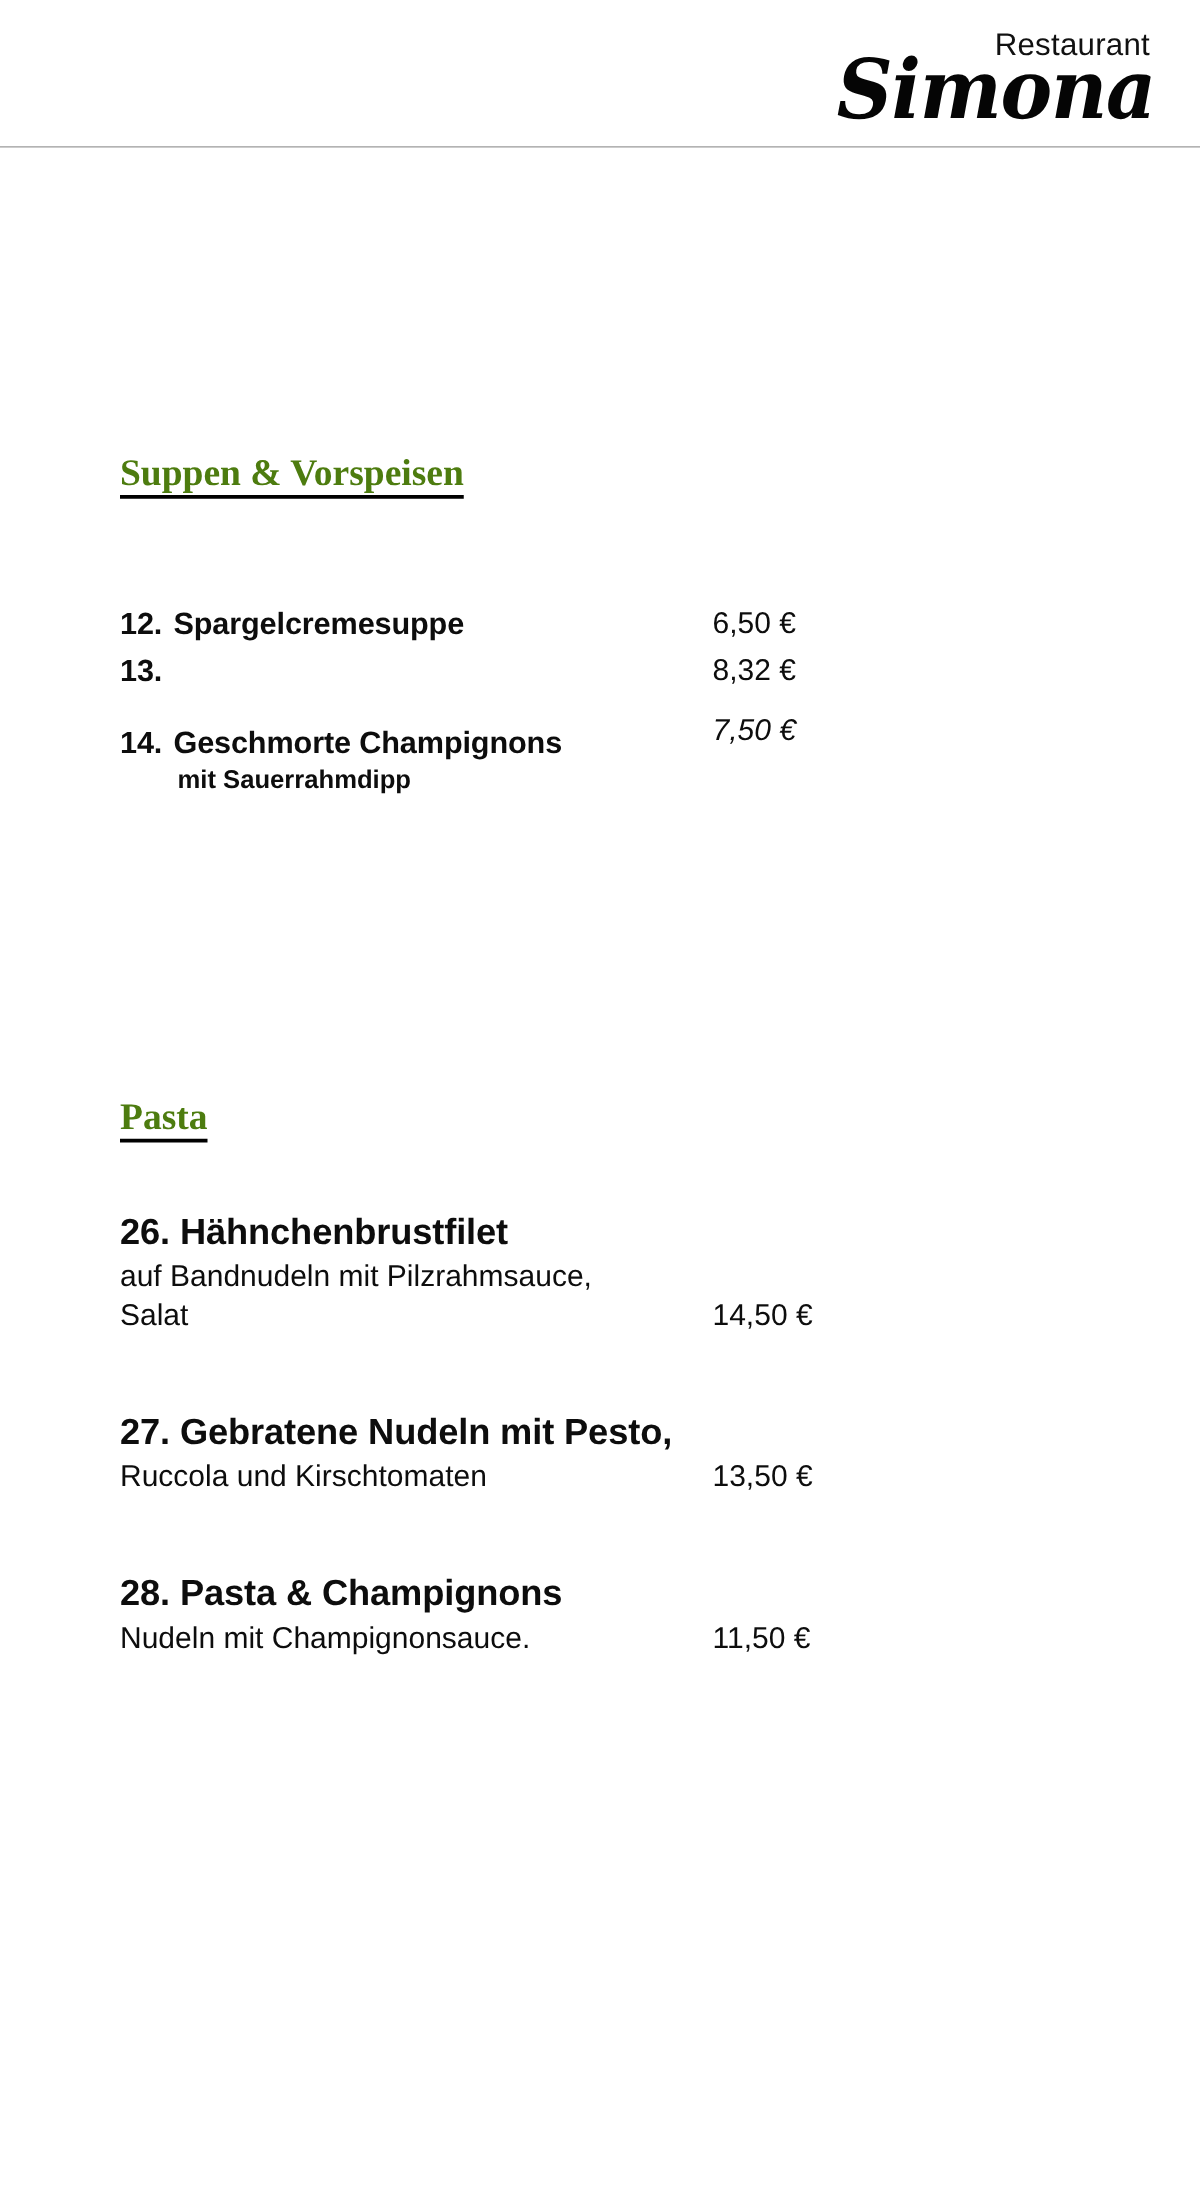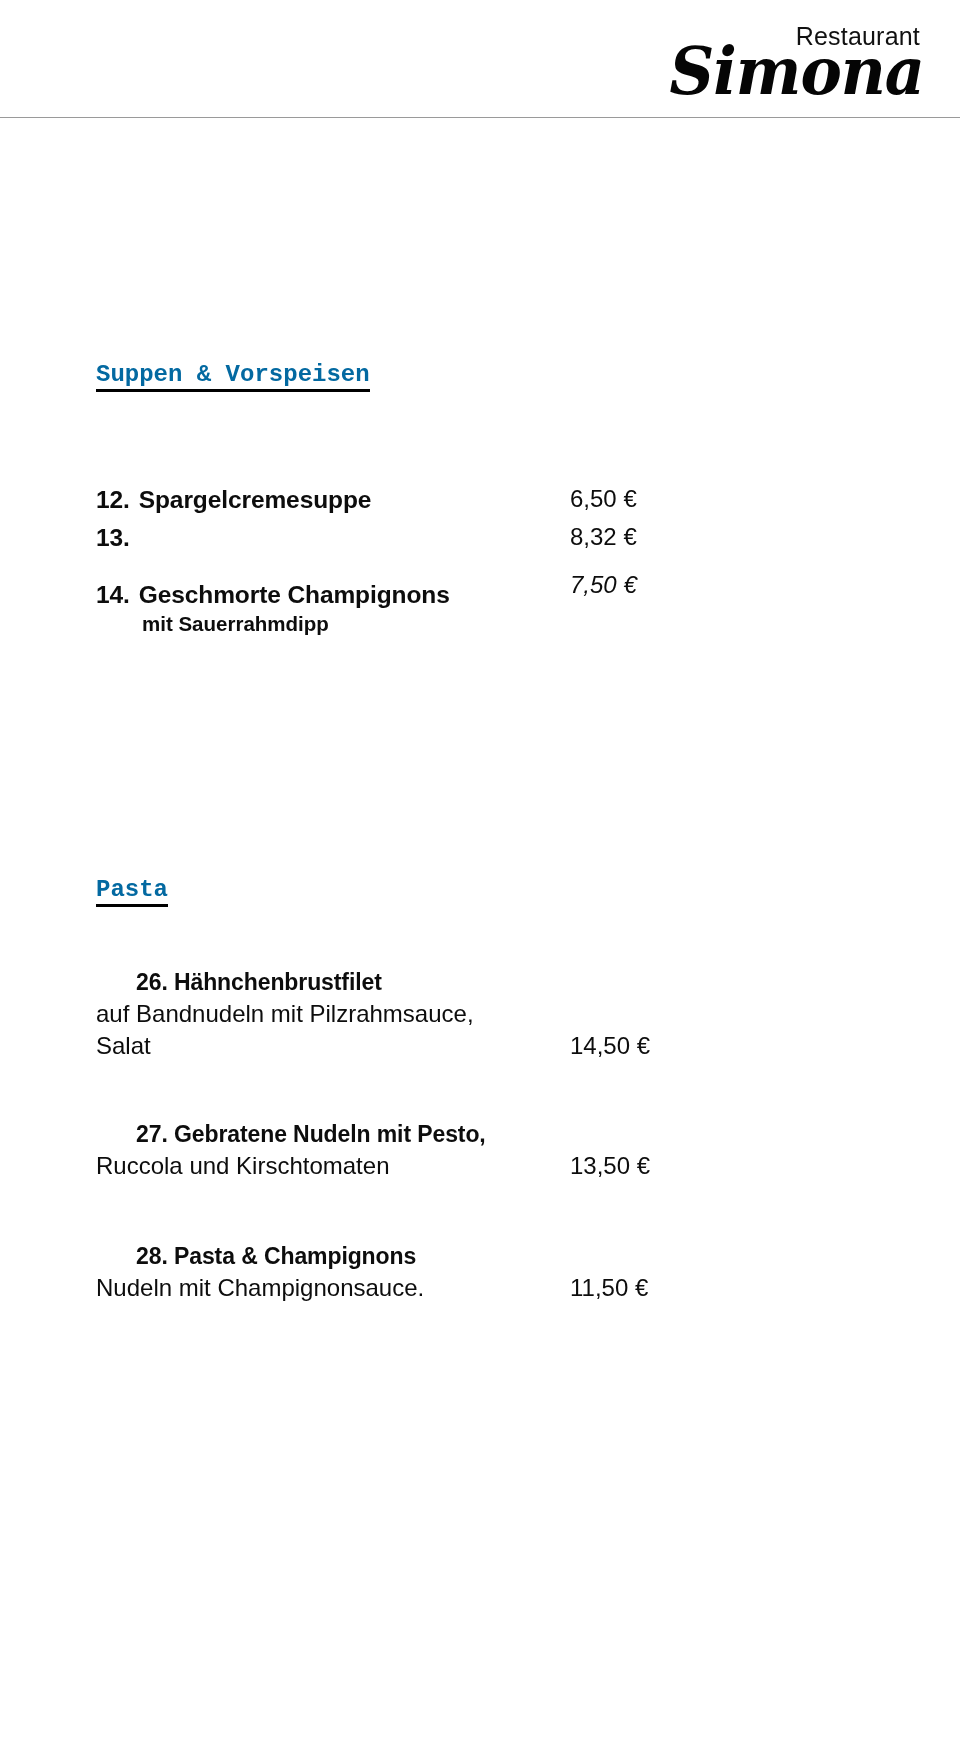--- a/index.html
+++ b/index.html
@@ -63,24 +63,24 @@
 
   
   .menu {
     position: absolute;
     left: 96px;
     top: 0;
     width: 780px;
   }
 
   .section-heading {
-    font-family: Liberation Mono, monospace;
-    font-weight: 700;
-    font-size: 24px;
-    color: #0369a1;
+    font-family: Liberation Serif, serif;
+    font-weight: 700;
+    font-size: 30px;
+    color: #4d7c0f;
     display: inline-block;
     border-bottom: 3px solid #000000;
     padding-bottom: 1px;
     line-height: 1.1;
     white-space: nowrap;
   }
 
   
   .row {
     display: flex;
@@ -104,26 +104,25 @@
   .subline {
     font-size: 20.5px;
     font-weight: 700;
     padding-left: 46px;
     line-height: 1.3;
     white-space: nowrap;
   }
 
   
   .block-title {
-    font-size: 23px;
+    font-size: 29px;
     font-weight: 700;
     letter-spacing: -0.1px;
     line-height: 1.3;
     white-space: nowrap;
-    margin-left: 40px;
   }
   .desc-line {
     position: relative;
     font-size: 24px;
     font-weight: 400;
     line-height: 1.32;
     white-space: nowrap;
   }
   .desc-price {
     position: absolute;

